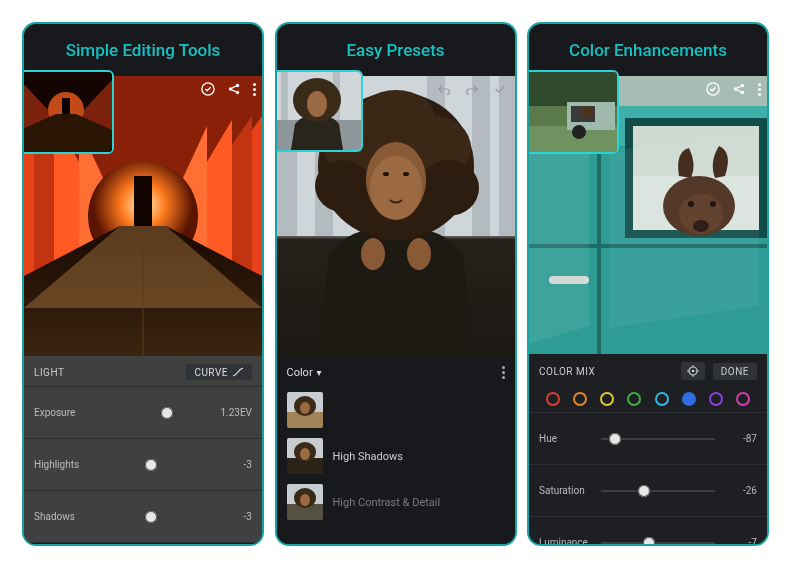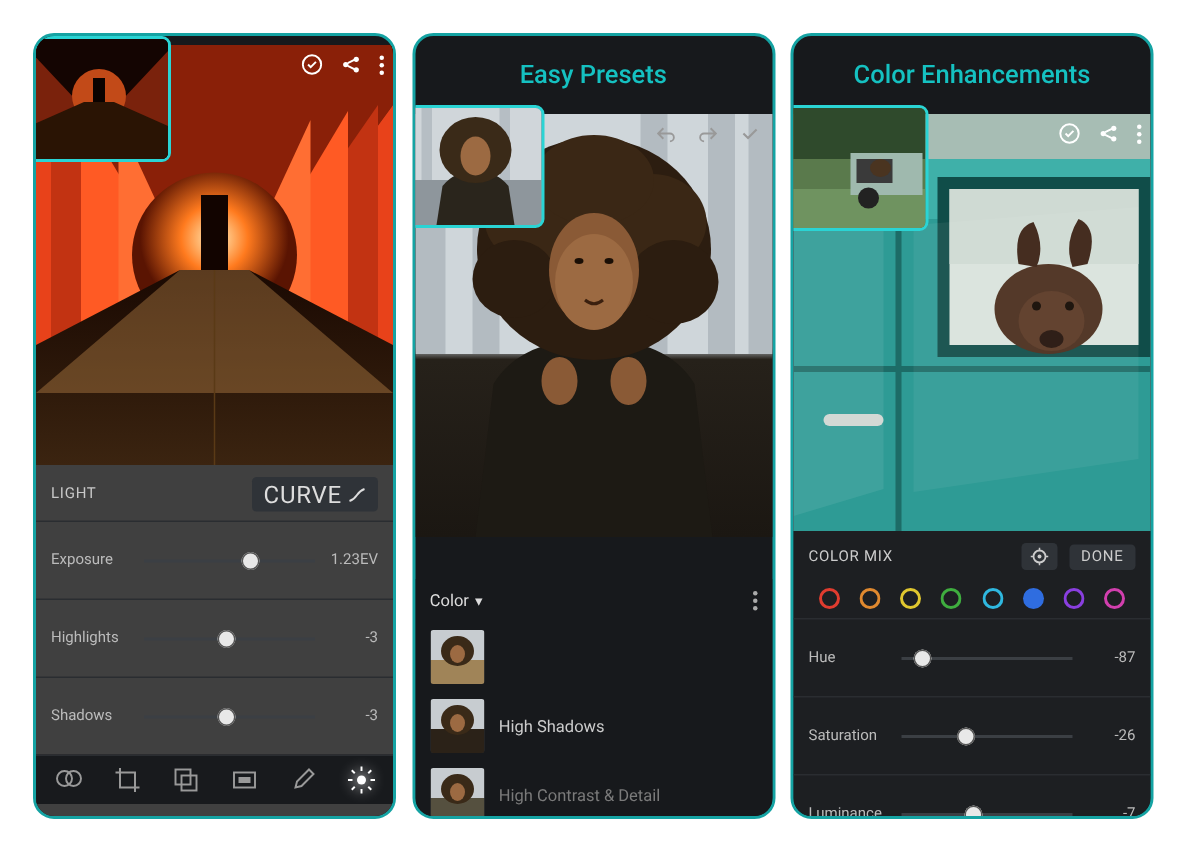--- a/index.html
+++ b/index.html
@@ -82,21 +82,21 @@
 }
 .ctrl-head {
   display:flex; justify-content:space-between; align-items:center;
   padding: 8px 10px 6px 10px;
   font-size: 10px;
   letter-spacing: 0.5px;
 }
 .curve-chip {
   display:flex; align-items:center; gap:4px;
   background:#2f3338; padding:2px 8px; border-radius:3px;
-  font-size:16px; color:#ddd;
+  font-size:10px; color:#ddd;
 }
 .slider-row {
   display:flex; align-items:center; gap:8px;
   padding: 20px 10px;
   border-top: 1px solid #2a2d31;
 }
 .slider-row .lab { flex: 0 0 54px; font-size:10px; color:#bbb; }
 .slider-row .val { flex: 0 0 34px; text-align:right; font-size:10px; color:#bbb; }
 .track {
   flex:1; height:10px; position:relative;
@@ -124,21 +124,21 @@
 .portrait svg { position:absolute; inset:0; }
 .thumb2 {
   position:absolute; top:-6px; left:-6px;
   width:88px; height:78px;
   border:2px solid #2ad4d4; border-radius:6px;
   background:#8e969c;
   overflow:hidden; z-index:5;
 }
 .thumb2 svg{position:absolute; inset:0;}
 .presets {
-  flex:1; background:#17191c;margin-top:28px;
+  flex:1; background:#17191c;
 }
 .presets-head {
   display:flex; justify-content:space-between; align-items:center;
   padding:8px 10px;
   font-size:11px; color:#ddd;
 }
 .chev { font-size:10px; color:#ddd; margin-left:4px;}
 .preset-row {
   display:flex; align-items:center; gap:10px;
   padding:5px 10px;
@@ -183,20 +183,21 @@
 .color-dots { display:flex; justify-content:space-around; padding:4px 10px 6px 10px; }
 .cd { width:14px; height:14px; border-radius:50%; box-shadow: inset 0 0 0 2px currentColor; }
 .cd.filled { background: currentColor; box-shadow:none; }
 </style>
 </head>
 <body>
 
 <div class="row">
 
 <div class="panel">
+  <div class="title">Simple Editing Tools</div>
 
   <div class="photo-area">
     <div class="corridor">
       <svg viewBox="0 0 238 280" preserveAspectRatio="none">
         <defs>
           <linearGradient id="floor1" x1="0" y1="0" x2="0" y2="1">
             <stop offset="0" stop-color="#1a0902"></stop>
                 <stop offset="1" stop-color="#3b2410"></stop>
           </linearGradient>
           <radialGradient id="glow1" cx="50%" cy="40%" r="45%">

